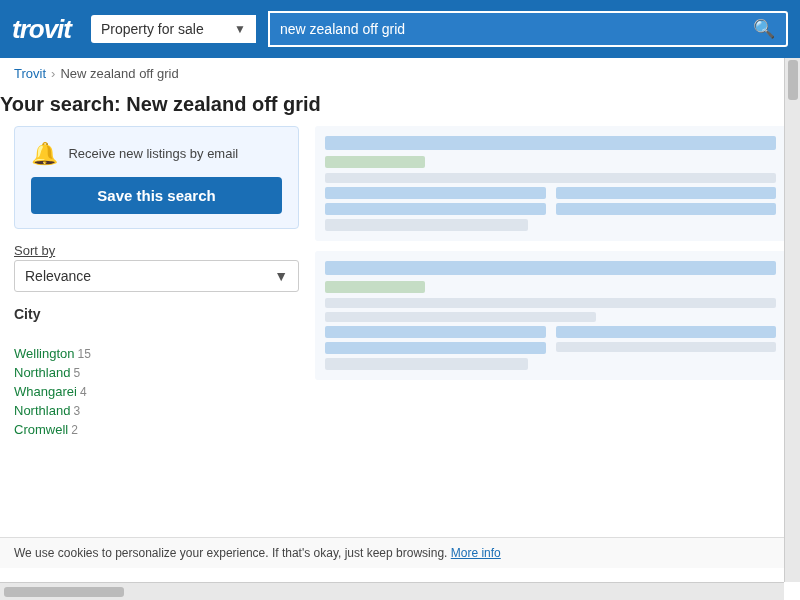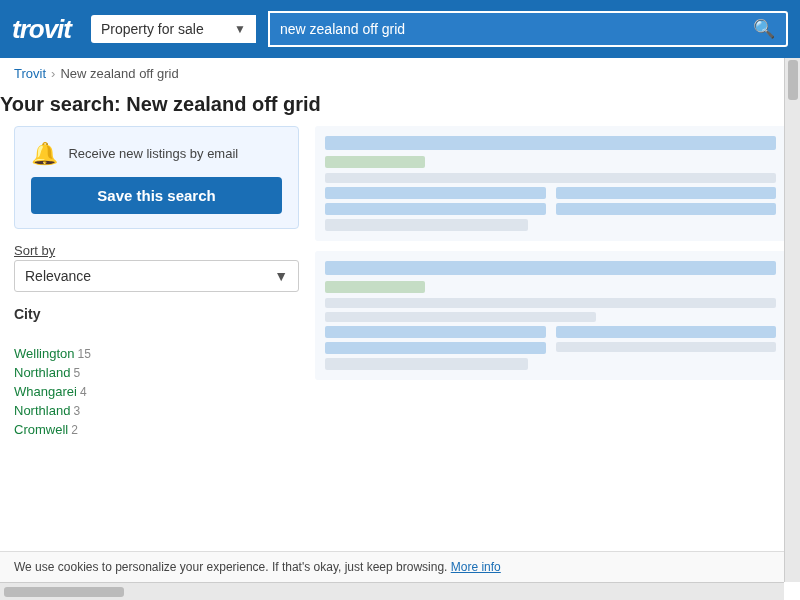--- a/index.html
+++ b/index.html
@@ -250,21 +250,21 @@
     .skel-gray-md {
       height: 12px;
       background: #dde4ec;
       border-radius: 2px;
       width: 45%;
     }
 
     
     .cookie-banner {
       position: absolute;
-      bottom: 18px;
+      bottom: 32px;
       left: 0;
       right: 16px;
       background: #f9f9f9;
       border-top: 1px solid #ddd;
       padding: 8px 14px;
       font-size: 12px;
       color: #444;
     }
     .cookie-banner a { color: #1a6eb5; }
 

